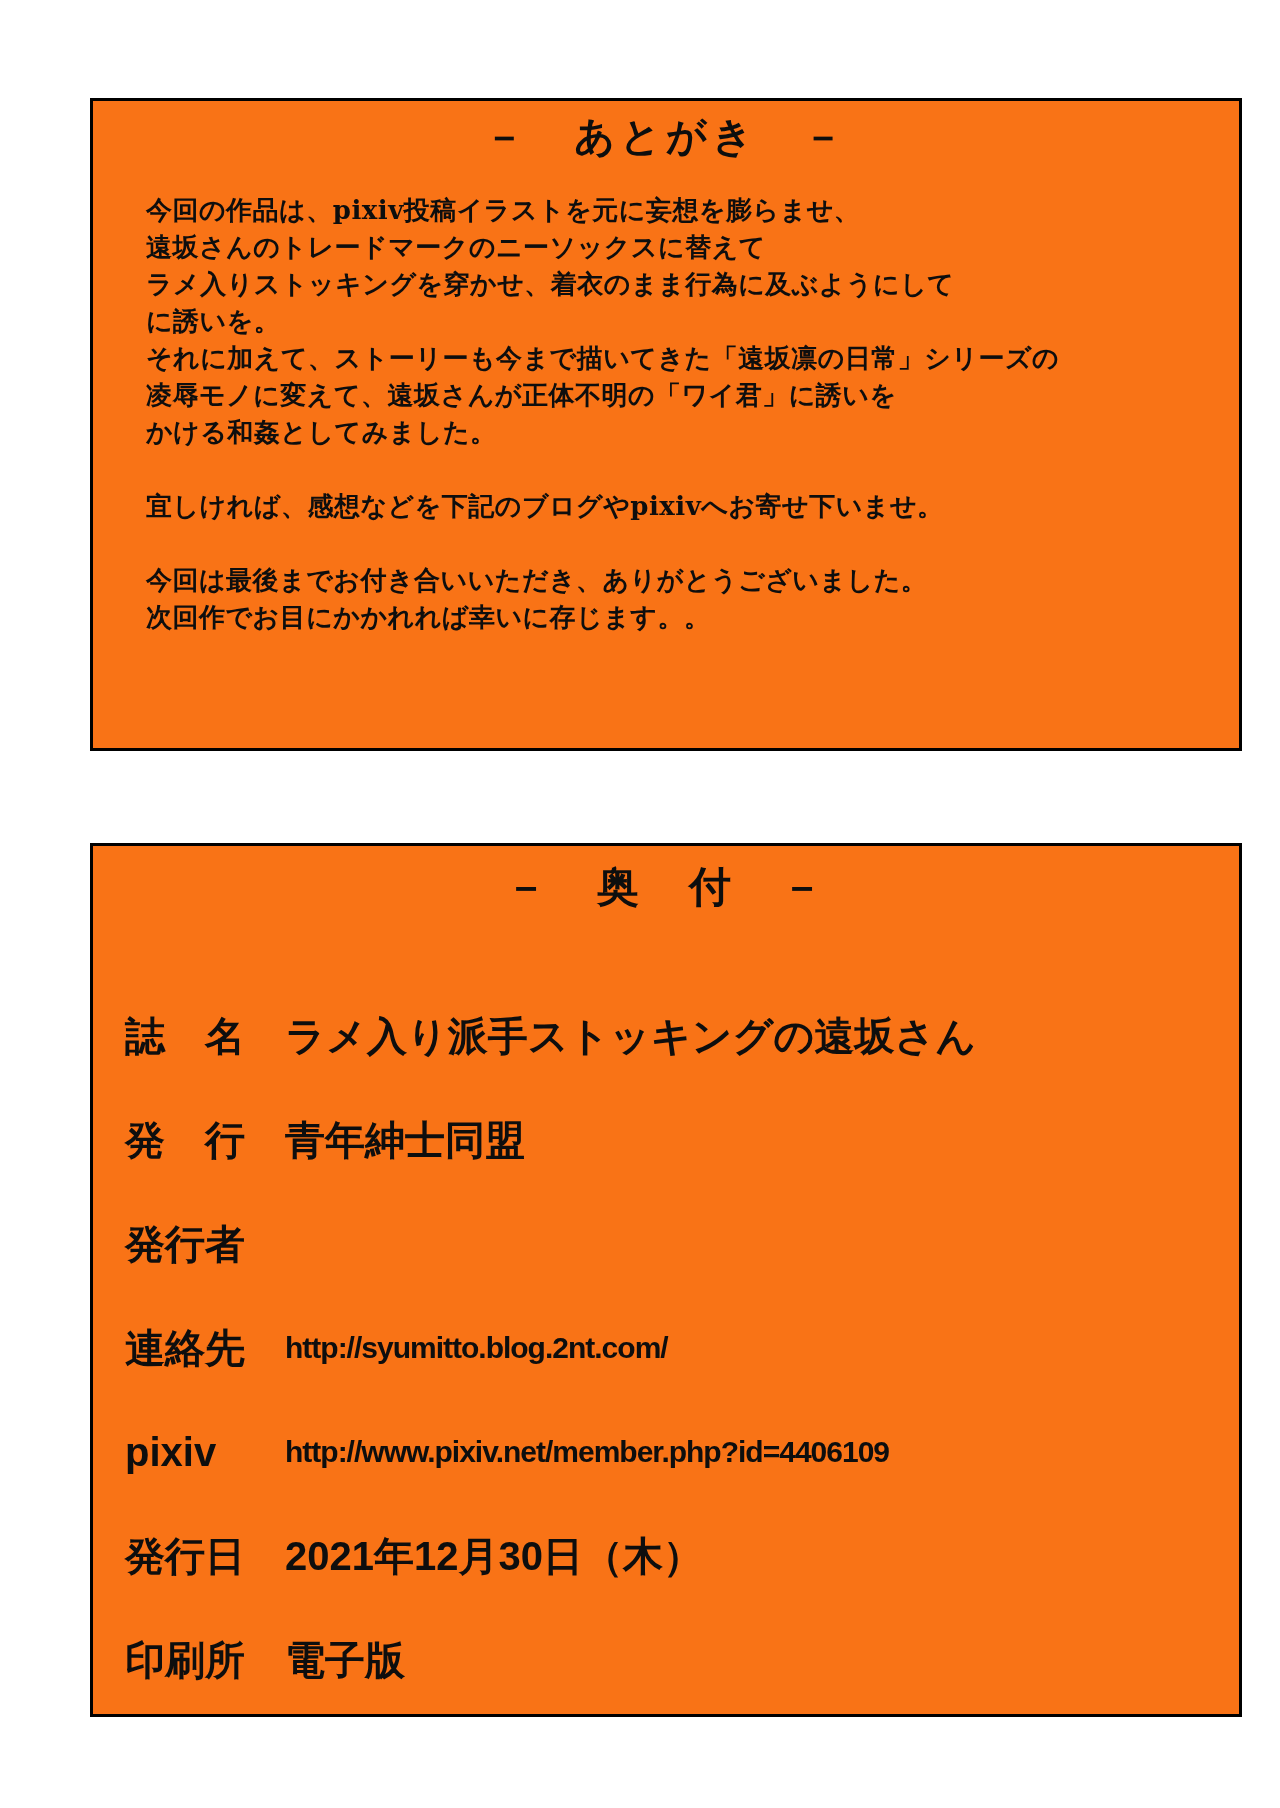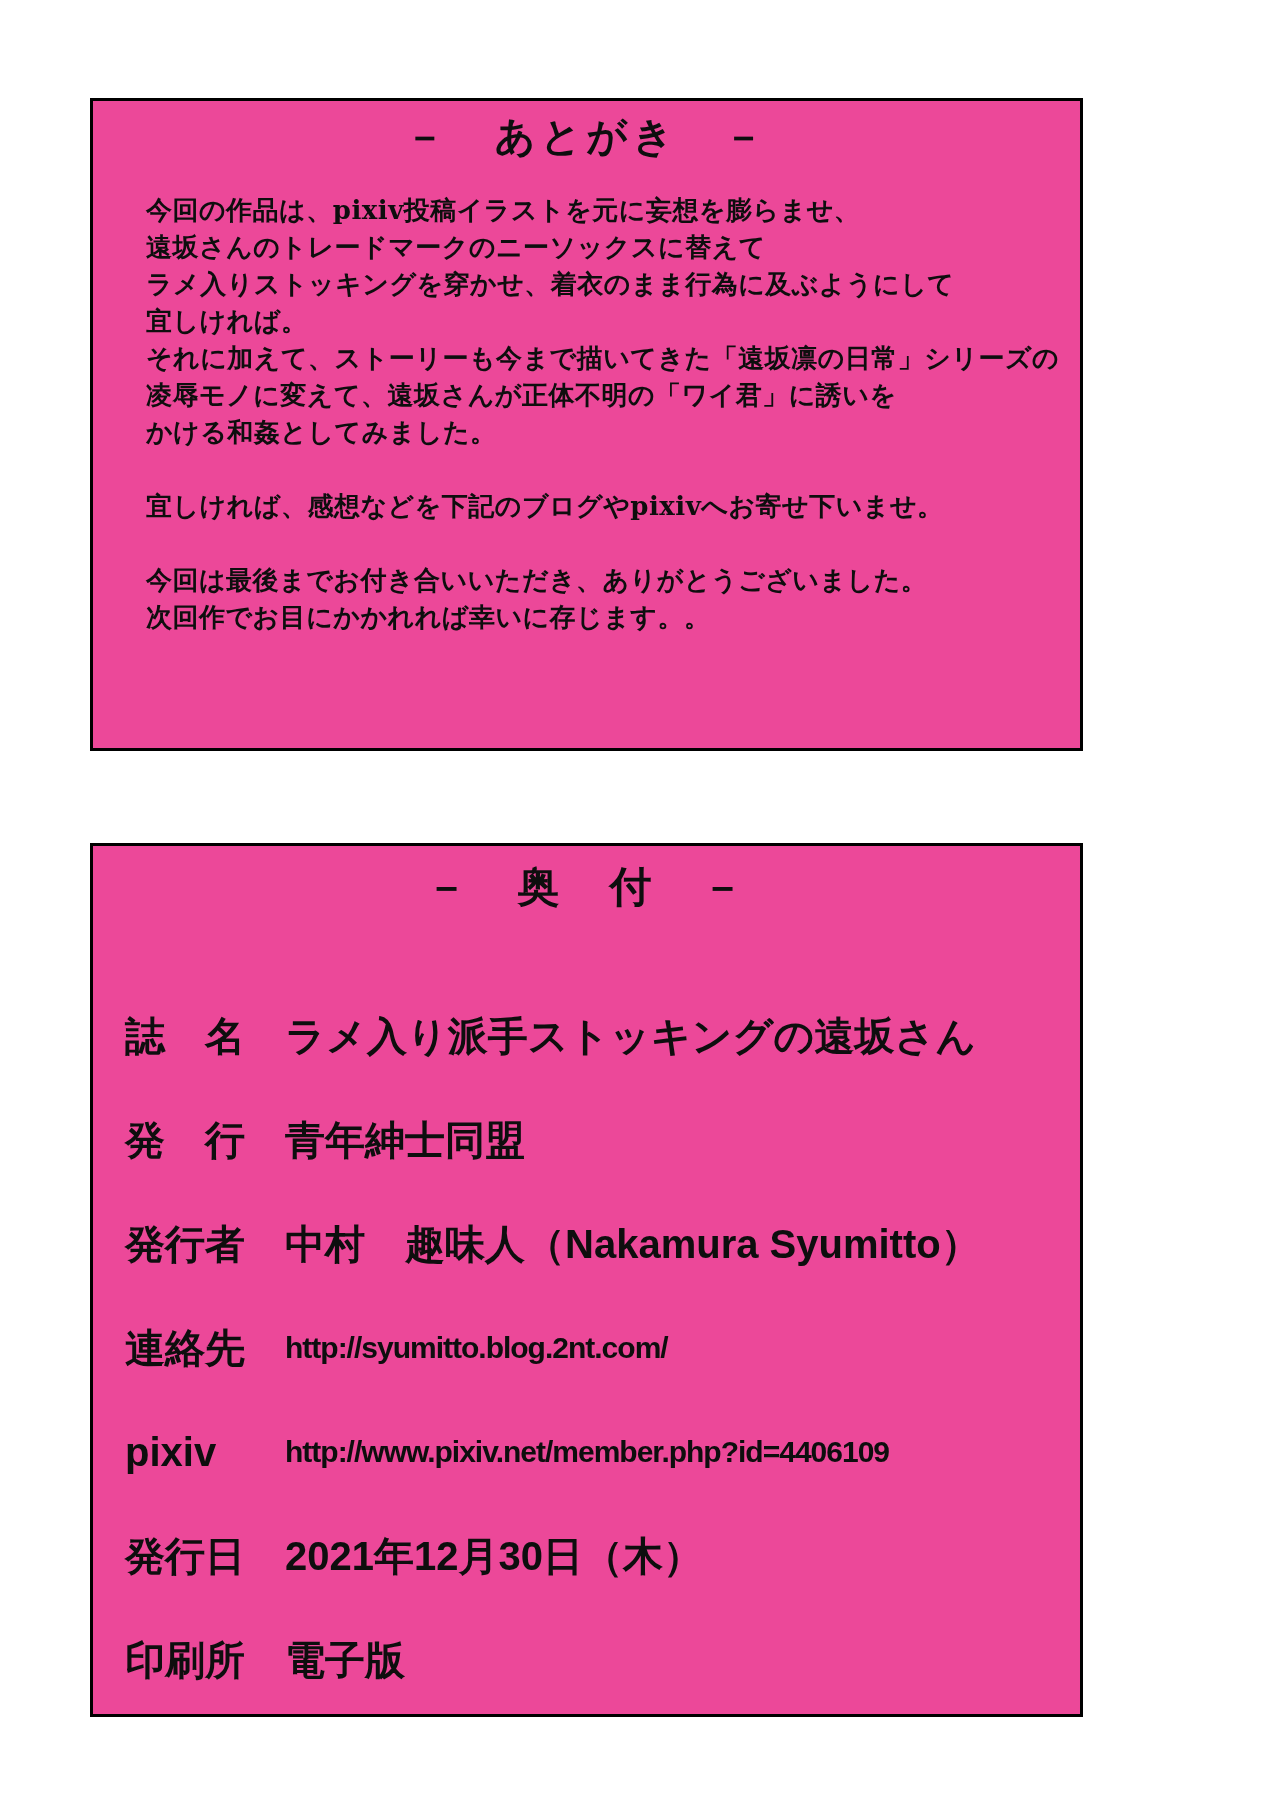--- a/index.html
+++ b/index.html
@@ -11,24 +11,24 @@
     height: 1808px;
     background: #ffffff;
     position: relative;
     color: #0e0e0e;
     font-family: "Liberation Sans", "DejaVu Sans", sans-serif;
     overflow: hidden;
   }
   .box {
     position: absolute;
     left: 90px;
-    width: 993px;
+    width: 1152px;
     box-sizing: border-box;
     border: 3px solid #000000;
-    background: #ec4899;
+    background: #f97316;
   }
   #afterword-box {
     top: 98px;
     height: 653px;
     font-family: "DejaVu Serif", "Liberation Serif", serif;
   }
   #colophon-box {
     top: 843px;
     height: 874px;
     font-family: "Liberation Sans", "DejaVu Sans", sans-serif;
@@ -88,21 +88,21 @@
 </style>
 </head>
 <body>
 
 <div class="box" id="afterword-box">
   <div class="box-title">－　あとがき　－</div>
   <div class="afterword-body">
     <div class="aw-line">今回の作品は、pixiv投稿イラストを元に妄想を膨らませ、</div>
     <div class="aw-line">遠坂さんのトレードマークのニーソックスに替えて</div>
     <div class="aw-line">ラメ入りストッキングを穿かせ、着衣のまま行為に及ぶようにして</div>
-    <div class="aw-line">宜しければ。</div>
+    <div class="aw-line">に誘いを。</div>
     <div class="aw-line">それに加えて、ストーリーも今まで描いてきた「遠坂凛の日常」シリーズの</div>
     <div class="aw-line">凌辱モノに変えて、遠坂さんが正体不明の「ワイ君」に誘いを</div>
     <div class="aw-line">かける和姦としてみました。</div>
     <div class="aw-line"></div>
     <div class="aw-line">宜しければ、感想などを下記のブログやpixivへお寄せ下いませ。</div>
     <div class="aw-line"></div>
     <div class="aw-line">今回は最後までお付き合いいただき、ありがとうございました。</div>
     <div class="aw-line">次回作でお目にかかれれば幸いに存じます。。</div>
   </div>
 </div>
@@ -116,21 +116,20 @@
       <span class="col-value">ラメ入り派手ストッキングの遠坂さん</span>
     </div>
 
     <div class="col-row">
       <span class="col-label">発　行</span>
       <span class="col-value">青年紳士同盟</span>
     </div>
 
     <div class="col-row">
       <span class="col-label">発行者</span>
-      <span class="col-value">中村　趣味人（Nakamura Syumitto）</span>
     </div>
 
     <div class="col-row">
       <span class="col-label">連絡先</span>
       <span class="col-value url">http://syumitto.blog.2nt.com/</span>
     </div>
 
     <div class="col-row">
       <span class="col-label">pixiv</span>
       <span class="col-value url">http://www.pixiv.net/member.php?id=4406109</span>

